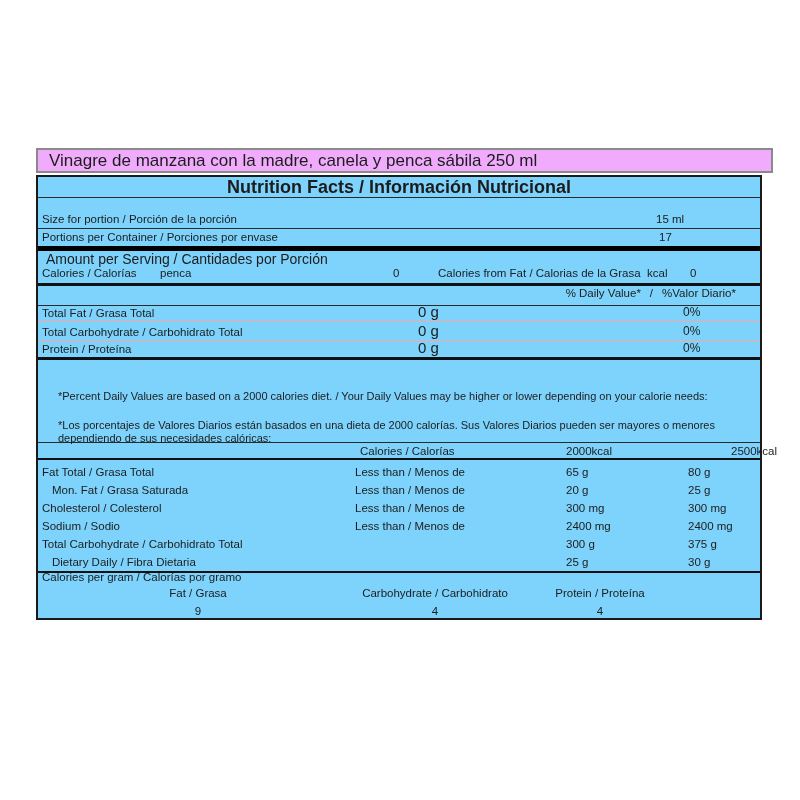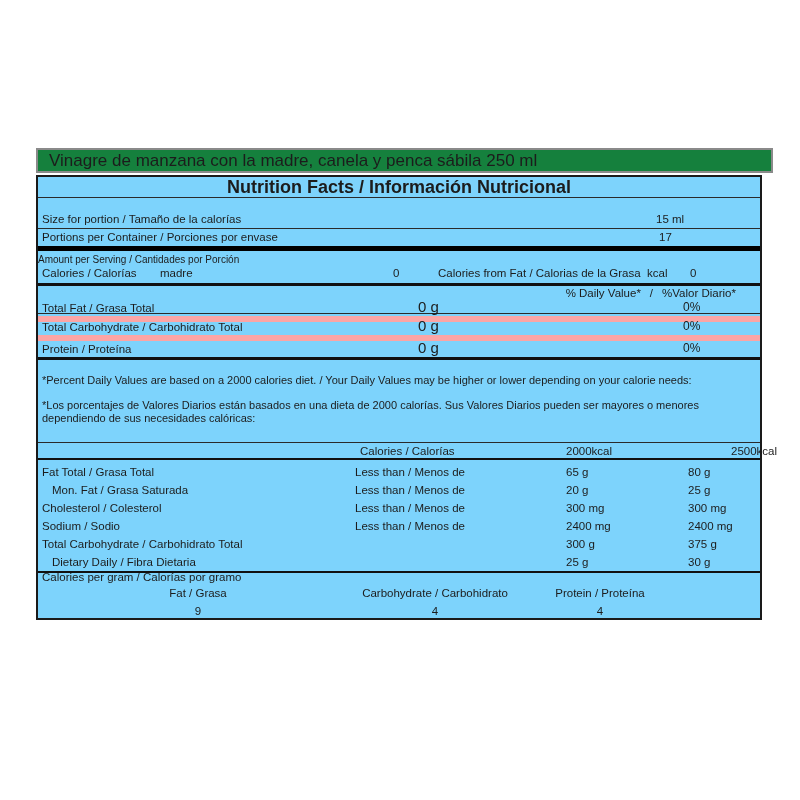--- a/index.html
+++ b/index.html
@@ -1,21 +1,21 @@
 <!DOCTYPE html>
 <html><head>
 <meta charset="utf-8">
 <style>
   html,body{margin:0;padding:0;background:#ffffff;}
   .page{position:relative;width:800px;height:800px;background:#ffffff;
         font-family:"Liberation Sans", sans-serif;color:#1c1c1c;overflow:hidden;}
 
   
   .title-box{position:absolute;left:36px;top:148px;width:722px;height:21px;
-             border:2px solid #8a8a8a;background:#15803d;
+             border:2px solid #8a8a8a;background:#f0abfc;
              font-size:17px;line-height:21px;padding-left:11px;
              white-space:nowrap;overflow:hidden;}
 
   
   .label-box{position:absolute;left:36px;top:175px;width:722px;height:441px;
              border:2px solid #1a1a1a;background:#7dd3fc;}
   .label-box > div{position:absolute;left:0;width:722px;box-sizing:border-box;}
 
   .nf-heading{top:0;height:21px;border-bottom:1px solid #2a2a2a;
               text-align:center;font-size:18px;font-weight:600;line-height:20px;
@@ -26,47 +26,47 @@
 
   .serving-size{top:22px;height:30px;border-bottom:1px solid #2a2a2a;}
   .serving-size .lbl{left:4px;bottom:3px;}
   .serving-size .val{left:618px;bottom:3px;}
   .serving-portions{top:53px;height:24px;}
   .serving-portions .lbl{left:4px;top:1px;}
   .serving-portions .val{left:621px;top:1px;}
 
   .bar-thick{top:69px;height:5px;background:#000;}
 
-  .amount-heading{top:76px;height:13px;padding-left:0;font-size:10px;line-height:13px;}
+  .amount-heading{top:76px;height:13px;padding-left:8px;font-size:14px;line-height:13px;}
   .calories-line{top:89px;height:16px;}
   .calories-line .cal-lbl{left:4px;top:1px;}
   .calories-line .cal-unit{left:122px;top:1px;}
   .calories-line .cal-val{left:355px;top:1px;}
   .calories-line .calfat-lbl{left:400px;top:1px;white-space:pre;}
   .calories-line .calfat-val{left:652px;top:1px;}
 
   .bar-med{top:106px;height:3px;background:#111;}
 
-  .dv-header{top:109px;height:28px;border-bottom:1px solid #2a2a2a;
+  .dv-header{top:109px;height:20px;border-bottom:1px solid #2a2a2a;
              text-align:right;padding-right:24px;font-size:11.5px;line-height:15px;}
   .dv-header .sep{display:inline-block;margin:0 9px;}
 
-  .nutrient{border-bottom:6px solid #fca5a5;}
+  .nutrient{border-bottom:1px solid #fca5a5;}
   .nutrient .lbl{left:4px;bottom:2px;}
   .nutrient .amt{left:380px;bottom:1px;font-size:15px;}
   .nutrient .dv{left:645px;bottom:2px;font-size:12px;}
   .nutrient-1{top:126px;height:19px;}
   .nutrient-2{top:146px;height:18px;}
   .nutrient-3{top:165px;height:15px;border-bottom:none;}
 
   .bar-med2{top:180px;height:3px;background:#111;}
 
   .footnotes{top:183px;height:83px;border-bottom:1px solid #2a2a2a;
              padding:14px 8px 0 4px;font-size:11px;line-height:13px;}
-  .footnotes p{margin:0;}
+  .footnotes p{margin:16px;}
   .footnotes p + p{margin-top:12px;}
 
   .ref-header{top:267px;height:16px;border-bottom:2px solid #111;font-size:11.5px;}
   .ref-header .c1{left:322px;top:1px;}
   .ref-header .c2{left:528px;top:1px;}
   .ref-header .c3{left:693px;top:1px;}
 
   .ref-row{height:18px;font-size:11.5px;padding-left:28px;}
   .ref-row .lbl{left:4px;top:3px;}
   .ref-row.indent .lbl{left:14px;}
@@ -89,36 +89,36 @@
 
 <div class="page">
 
   <div class="title-box">Vinagre de manzana con la madre, canela y penca sábila 250 ml</div>
 
   <div class="label-box">
 
     <div class="nf-heading">Nutrition Facts / Información Nutricional</div>
 
     <div class="row serving-size">
-      <span class="abs lbl">Size for portion / Tamaño de la calorías</span>
+      <span class="abs lbl">Size for portion / Porción de la porción</span>
       <span class="abs val">15 ml</span>
     </div>
 
     <div class="row serving-portions">
       <span class="abs lbl">Portions per Container / Porciones por envase</span>
       <span class="abs val">17</span>
     </div>
 
     <div class="bar-thick"></div>
 
     <div class="amount-heading">Amount per Serving / Cantidades por Porción</div>
 
     <div class="row calories-line">
       <span class="abs cal-lbl">Calories / Calorías</span>
-      <span class="abs cal-unit">madre</span>
+      <span class="abs cal-unit">penca</span>
       <span class="abs cal-val">0</span>
       <span class="abs calfat-lbl">Calories from Fat / Calorias de la Grasa  kcal</span>
       <span class="abs calfat-val">0</span>
     </div>
 
     <div class="bar-med"></div>
 
     <div class="dv-header">
       <span>% Daily Value*</span><span class="sep">/</span><span>%Valor Diario*</span>
     </div>

